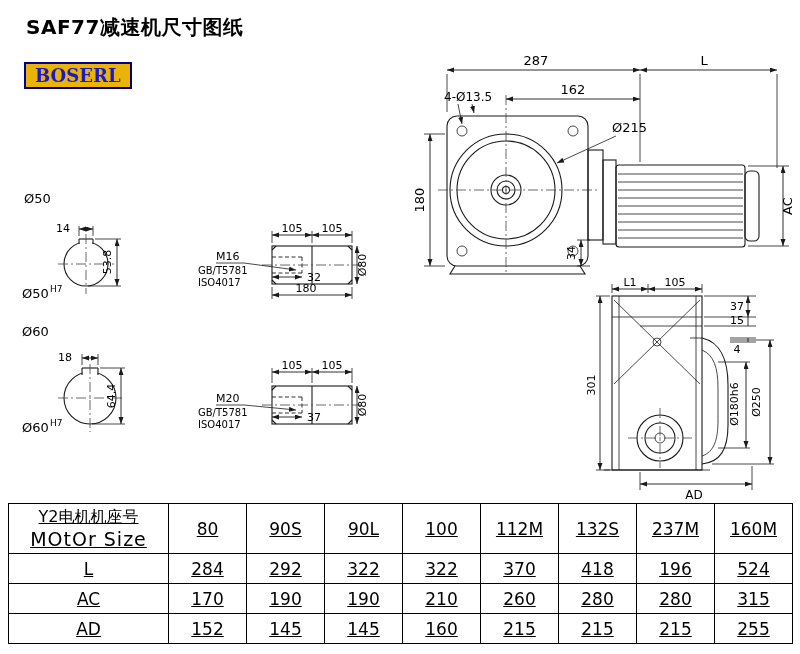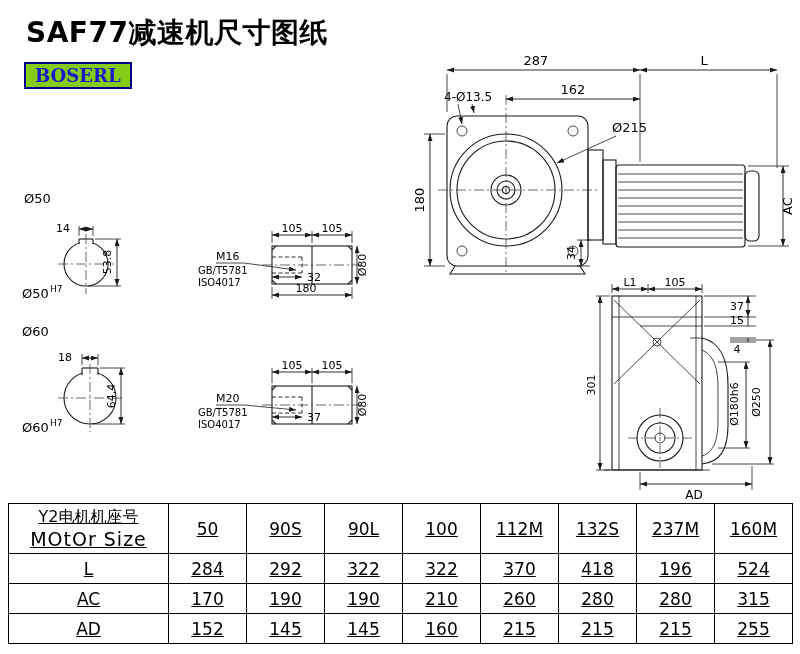--- a/index.html
+++ b/index.html
@@ -1,21 +1,21 @@
 <!DOCTYPE html>
 <html><head>
 <meta charset="utf-8">
 <style>
   html,body{margin:0;padding:0;}
   body{width:800px;height:654px;background:#fff;position:relative;overflow:hidden;
        font-family:"DejaVu Sans","Liberation Sans",sans-serif;color:#000;}
-  .title{position:absolute;left:26px;top:14px;font-size:28px;font-weight:bold;letter-spacing:.5px;}
+  .title{position:absolute;left:26px;top:14px;font-size:20px;font-weight:bold;letter-spacing:.5px;}
   .logo{position:absolute;left:24px;top:62px;border:2px solid #00008b;color:#1a1ac8;
         font-family:"DejaVu Serif","Liberation Serif",serif;font-size:18px;font-weight:bold;
-        padding:1px 9px;background:#84cc16;}
+        padding:1px 9px;background:#eab308;}
   svg.drawing{position:absolute;left:0;top:0;}
   svg text{fill:#000;font-family:"DejaVu Sans","Liberation Sans",sans-serif;}
   .draw{stroke:#1a1a1a;stroke-width:1.1;fill:none;}
   .thin{stroke:#1a1a1a;stroke-width:.8;fill:none;}
   .dim{stroke:#1a1a1a;stroke-width:.9;fill:none;}
   .cl{stroke:#444;stroke-width:.8;fill:none;stroke-dasharray:10 3 2 3;}
   .hid{stroke:#1a1a1a;stroke-width:.9;fill:none;stroke-dasharray:4 2.5;}
   .t13{font-size:13px;}.t12{font-size:12px;}.t11{font-size:11px;}.t10{font-size:10px;}.t9{font-size:9px;}
   table.dims{position:absolute;left:8px;top:503px;width:785px;border-collapse:collapse;table-layout:fixed;text-decoration:underline;}
   table.dims td,table.dims th{border:1px solid #000;text-align:center;vertical-align:middle;
@@ -245,21 +245,21 @@
       <col style="width:78px">
       <col style="width:78px">
       <col style="width:78px">
   </colgroup>
   <tbody>
     <tr class="hdr">
       <th>
         <div class="hdr-cn">Y2电机机座号</div>
         <div class="hdr-en">MOtOr Size</div>
       </th>
-      <th>50</th>
+      <th>80</th>
       <th>90S</th>
       <th>90L</th>
       <th>100</th>
       <th>112M</th>
       <th>132S</th>
       <th>237M</th>
       <th>160M</th>
     </tr>
     <tr class="data">
       <td>L</td>

